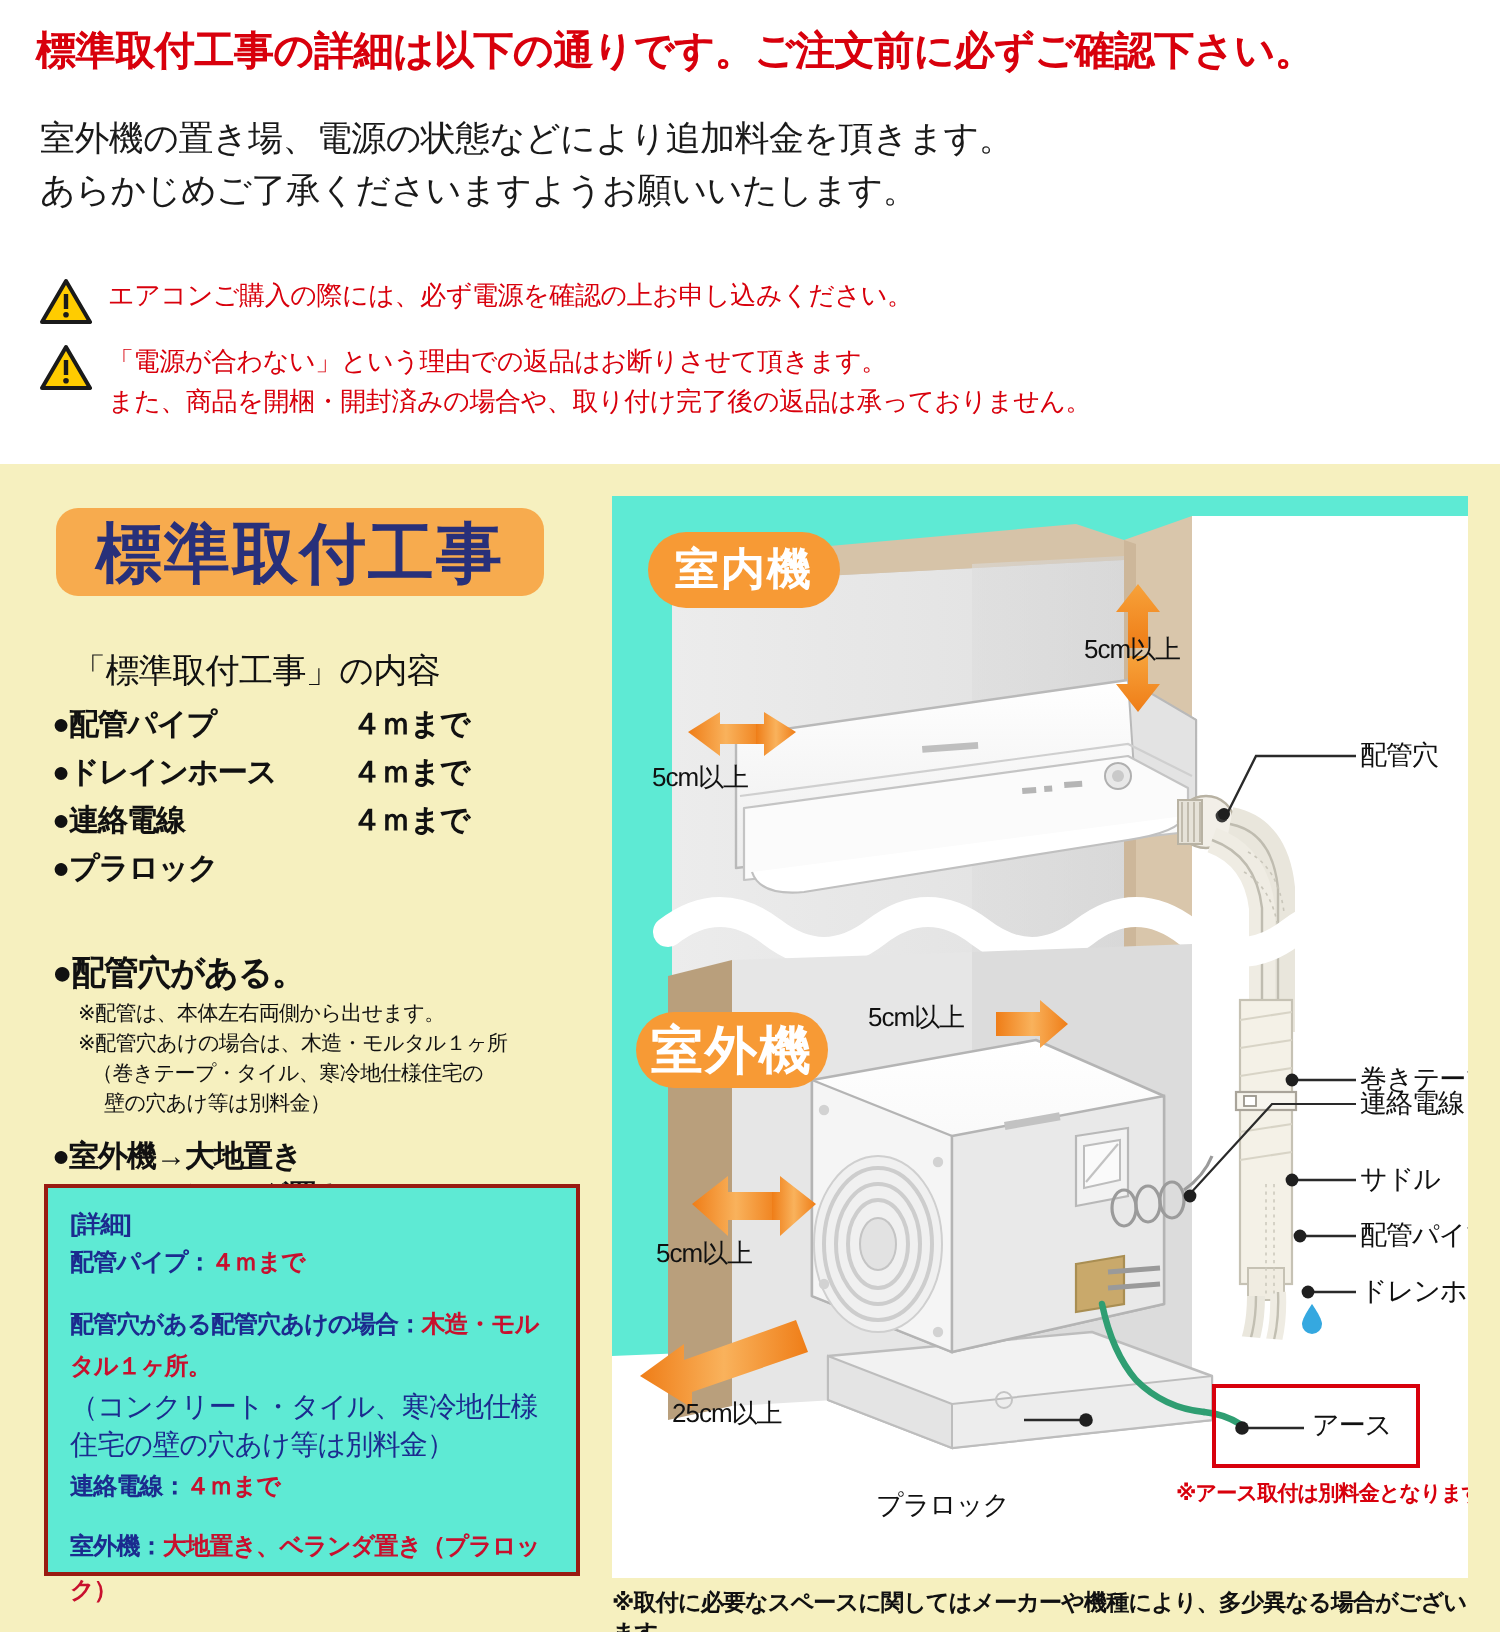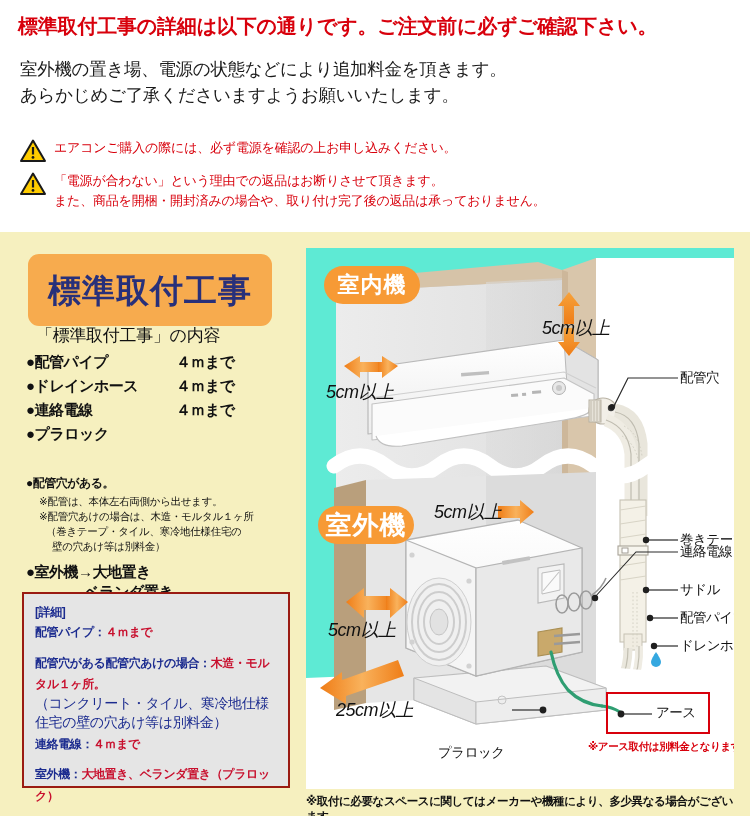--- a/index.html
+++ b/index.html
@@ -33,21 +33,21 @@
   
   .panel {
     position:absolute; left:0; top:232px; width:750px; height:584px;
     background:#f6f0bf;
   }
 
   
   .left-col { position:absolute; left:0; top:0; width:306px; height:584px; }
 
   .title-chip {
-    position:absolute; left:28px; top:22px; width:244px; height:72px;
+    position:absolute; left:28px; top:22px; width:244px; height:44px;
     background:#f7ab4e; border-radius:11px;
     display:flex; align-items:center; justify-content:center;
   }
   .title-chip span {
     color:#28307a; font-size:33px; font-weight:bold; letter-spacing:1px;
     line-height:1;
   }
 
   .lc-body { position:absolute; left:26px; top:92px; width:276px; }
   .lc-heading {
@@ -57,34 +57,34 @@
   .bullet-row {
     display:flex; font-size:15px; font-weight:bold; color:#111;
     letter-spacing:-0.5px; margin-bottom:5px; align-items:baseline;
   }
   .bullet-row .b-label { width:150px; }
   .bullet-row .b-val { font-weight:bold; }
 
   .lc-gap { height:26px; }
 
   .sec-head {
-    font-size:12px; font-weight:bold; color:#111; letter-spacing:-0.5px;
+    font-size:17px; font-weight:bold; color:#111; letter-spacing:-0.5px;
     margin-bottom:2px;
   }
   .fine { font-size:10.5px; color:#111; line-height:1.42; letter-spacing:-0.3px; }
   .fine.ind1 { padding-left:13px; }
   .fine.ind2 { padding-left:20px; }
   .fine.ind3 { padding-left:26px; }
   .sec-head2 { font-size:15px; font-weight:bold; color:#111; letter-spacing:-0.5px; margin-top:9px; }
   .sec-head2.indent { padding-left:44px; margin-top:1px; }
 
   
   .detail-box {
     position:absolute; left:22px; top:360px; width:268px; height:196px;
-    background:#e5e5e5; border:2px solid #9a1b12; padding:10px 11px 8px 11px;
+    background:#5eead4; border:2px solid #9a1b12; padding:10px 11px 8px 11px;
   }
   .db-line { line-height:1.35; letter-spacing:-0.4px; }
   .db-navy { color:#1b2b8f; font-weight:bold; font-size:12px; }
   .db-red  { color:#c8102e; font-weight:bold; font-size:12px; }
   .db-small { font-size:14px; font-weight:normal; letter-spacing:-0.4px; }
   .db-spacer { height:9px; }
 
   
   .diagram {
     position:absolute; left:306px; top:16px; width:428px; height:541px;
@@ -99,22 +99,22 @@
   .badge {
     position:absolute; background:#f79a35; border-radius:22px;
     display:flex; align-items:center; justify-content:center;
     color:#ffffff; font-weight:bold; letter-spacing:1px;
   }
   #badge-indoor { left:18px; top:18px; width:96px; height:38px; font-size:22px; }
   #badge-outdoor{ left:12px; top:258px; width:96px; height:38px; font-size:26px; }
 
   
   .dim {
-    position:absolute; font-size:18px; color:#111; font-weight:normal;
-    letter-spacing:-0.5px; white-space:nowrap;font-style:italic;
+    position:absolute; font-size:13px; color:#111; font-weight:normal;
+    letter-spacing:-0.5px; white-space:nowrap;
   }
   
   .callout {
     position:absolute; font-size:13.5px; color:#111; letter-spacing:-0.5px;
     white-space:nowrap;
   }
   .earth-box {
     position:absolute; border:2.5px solid #d8000c; background:transparent;
   }
   .earth-note {

